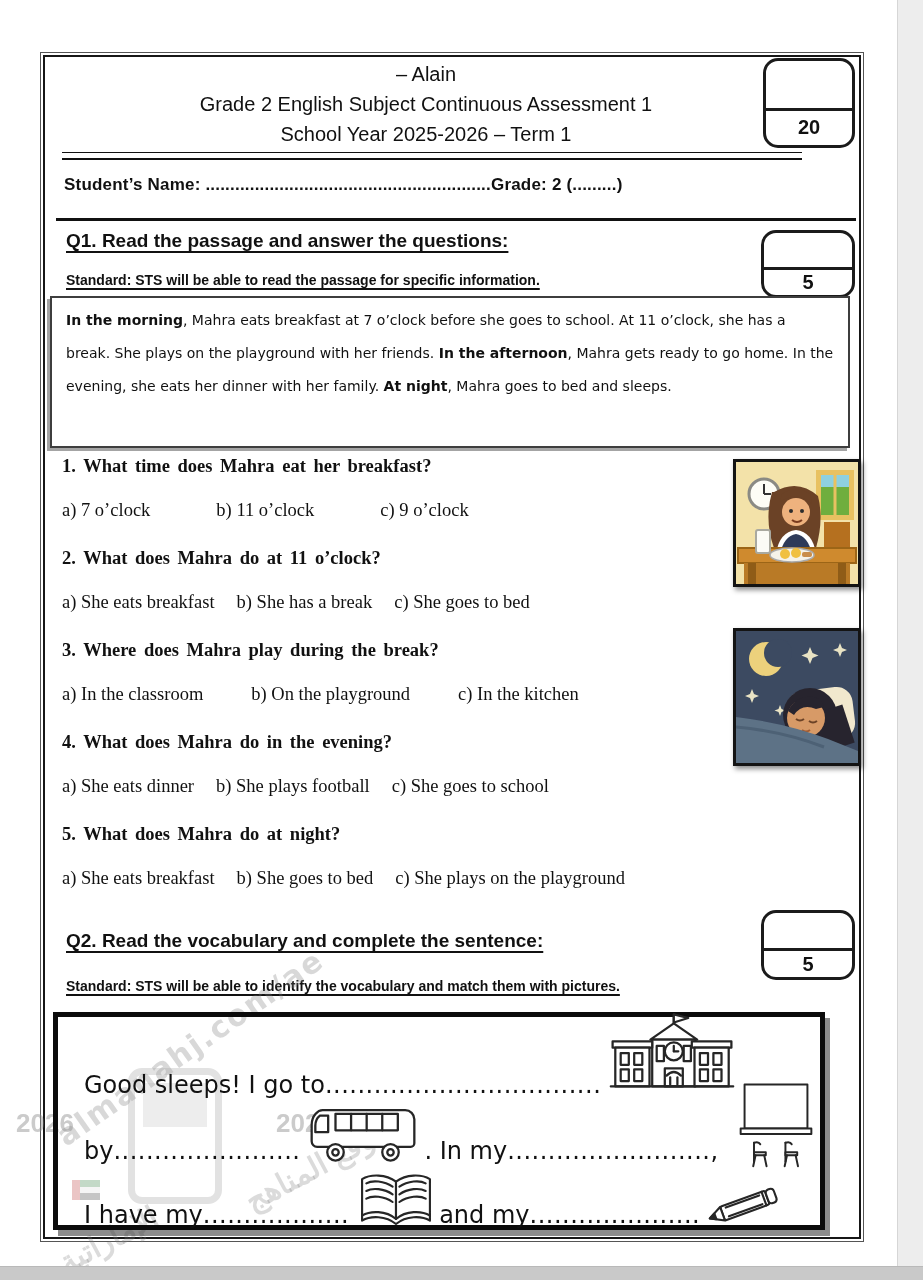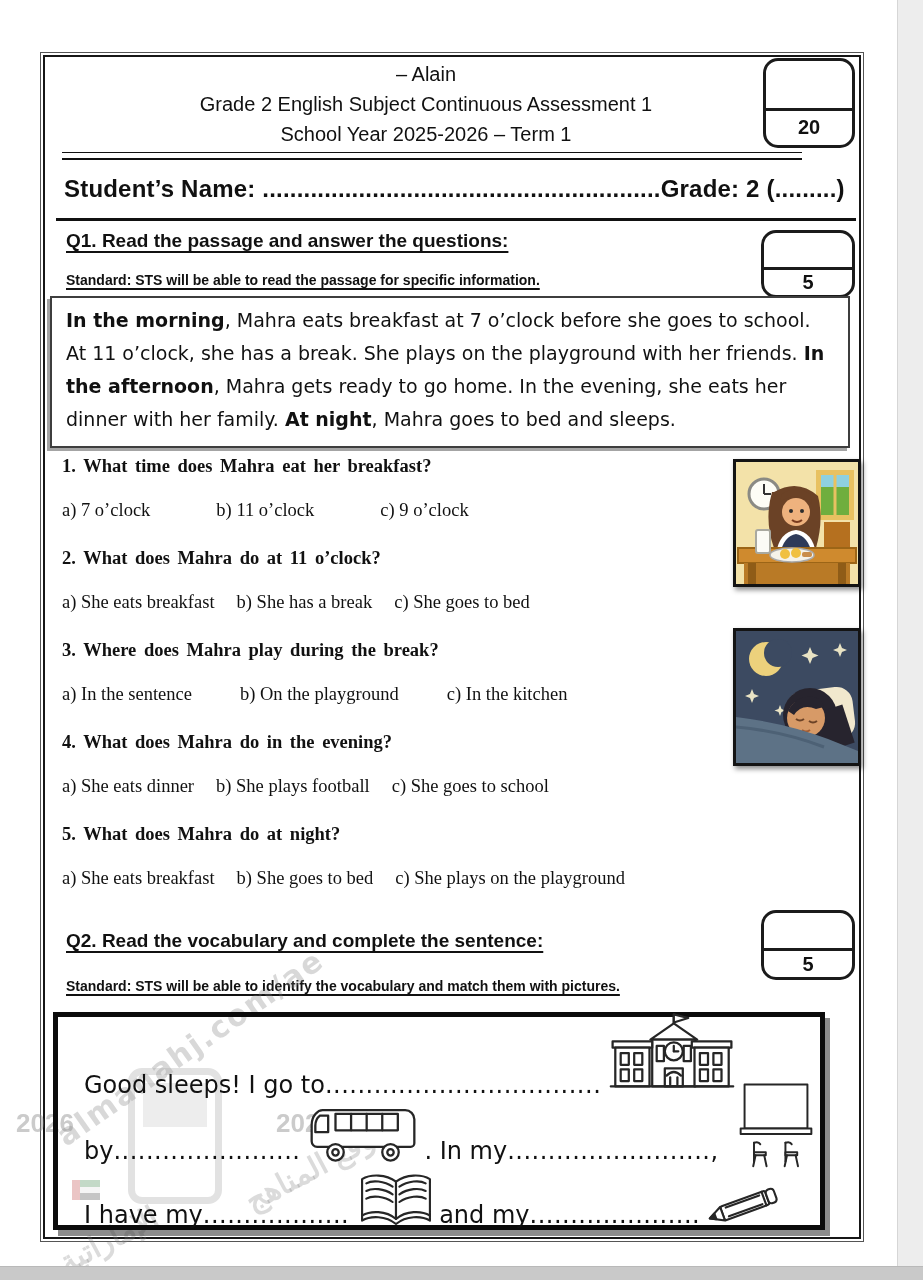--- a/index.html
+++ b/index.html
@@ -20,29 +20,29 @@
 
   
   .score-box{position:absolute;border:3px solid #1b1b1b;border-radius:15px;background:#fff;box-sizing:border-box;display:flex;flex-direction:column;}
   .score-top{flex:1.35;}
   .score-div{height:0;border-top:3px solid #1b1b1b;}
   .score-bot{flex:1;display:flex;align-items:center;justify-content:center;font-weight:bold;font-size:20px;}
 
   .rule-double{position:absolute;left:62px;width:740px;height:5px;border-top:1.5px solid #111;border-bottom:2.5px solid #111;}
   .rule-single{position:absolute;left:56px;width:800px;height:2.5px;background:#111;}
 
-  .student-row{position:absolute;left:64px;top:175px;font-weight:bold;font-size:24px;letter-spacing:.2px;}
+  .student-row{position:absolute;left:64px;top:175px;font-weight:bold;font-size:17px;letter-spacing:.2px;}
 
   .q-title{position:absolute;left:66px;font-weight:bold;font-size:19px;text-decoration:underline;text-decoration-thickness:2px;text-underline-offset:4px;}
   .q-standard{position:absolute;left:66px;font-weight:bold;font-size:14px;text-decoration:underline;text-decoration-thickness:1.5px;text-underline-offset:3px;}
 
   
   .passage-box{position:absolute;left:50px;top:296px;width:800px;height:152px;border:2px solid #3e3e3e;
     box-shadow:-3px 3px 0 rgba(90,90,90,.55);background:#fff;box-sizing:border-box;padding:6px 14px;
-    font-family:"DejaVu Sans",sans-serif;font-size:19px;line-height:33px;}
+    font-family:"DejaVu Sans",sans-serif;font-size:14px;line-height:33px;}
   .passage-box b{font-weight:bold;}
 
   
   .questions{position:absolute;left:62px;top:452px;width:796px;font-family:Liberation Serif, serif;font-size:18.5px;line-height:28px;}
   .q{margin-bottom:20px;}
   .q-prompt{font-weight:bold;word-spacing:3px;margin-bottom:16px;}
   .opts{display:flex;}
   .opts.g1{gap:66px}.opts.g2{gap:22px}.opts.g3{gap:48px}.opts.g4{gap:22px}.opts.g5{gap:22px}
 
   
@@ -135,21 +135,21 @@
     <div class="q-prompt">2. What does Mahra do at 11 o’clock?</div>
     <div class="opts g2">
       <span>a) She eats breakfast</span>
       <span>b) She has a break</span>
       <span>c) She goes to bed</span>
     </div>
   </div>
   <div class="q">
     <div class="q-prompt">3. Where does Mahra play during the break?</div>
     <div class="opts g3">
-      <span>a) In the sentence</span>
+      <span>a) In the classroom</span>
       <span>b) On the playground</span>
       <span>c) In the kitchen</span>
     </div>
   </div>
   <div class="q">
     <div class="q-prompt">4. What does Mahra do in the evening?</div>
     <div class="opts g4">
       <span>a) She eats dinner</span>
       <span>b) She plays football</span>
       <span>c) She goes to school</span>

